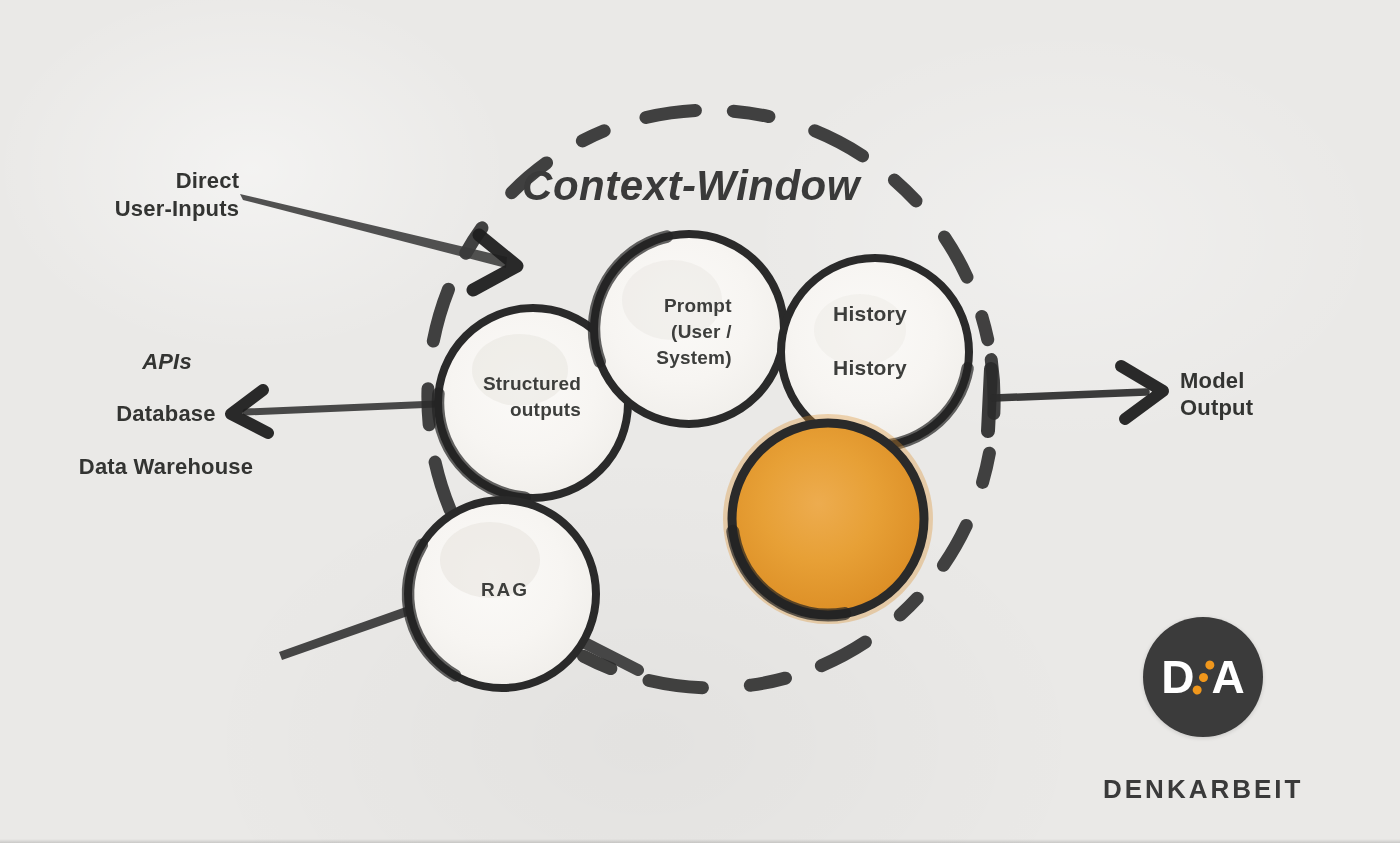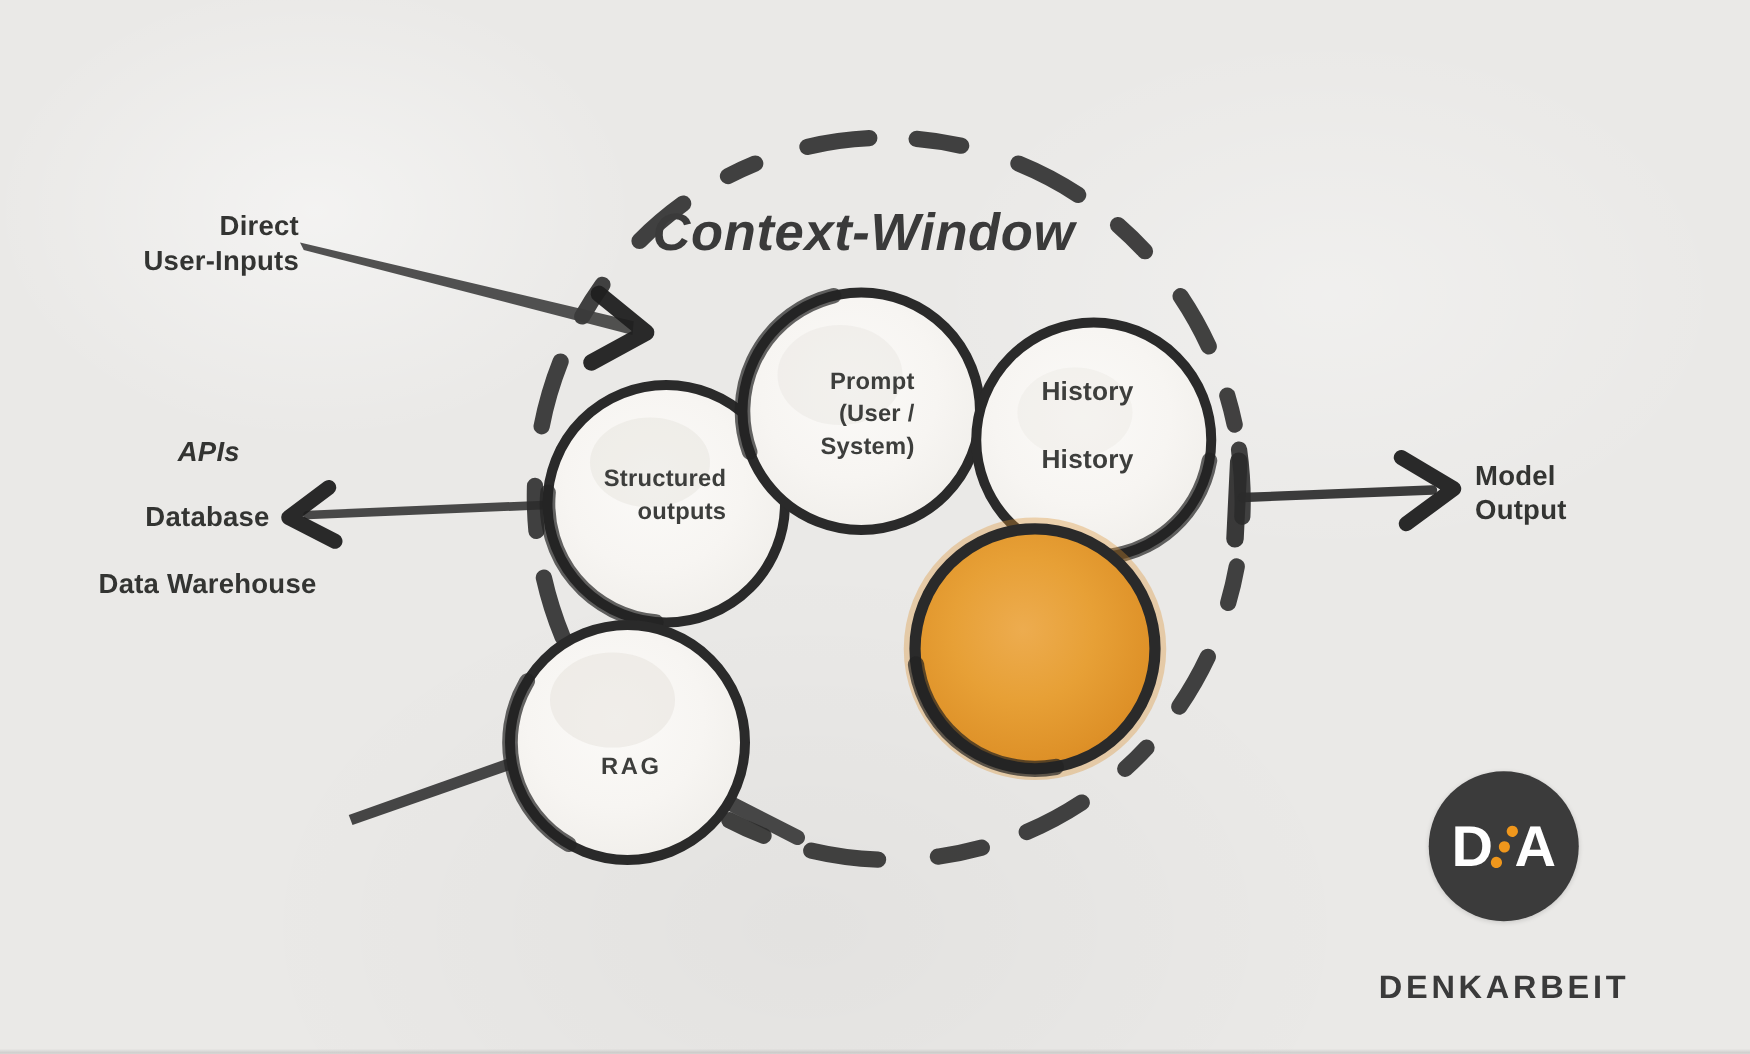--- a/index.html
+++ b/index.html
@@ -134,21 +134,21 @@
   <div class="lbl model-lbl" style="left:1180px;top:394px;">Model
 Output</div>
 
   <div class="lbl node-lbl" style="left:532px;top:397px;">Structured
 outputs</div>
   <div class="lbl node-lbl" style="left:694px;top:332px;">Prompt
 (User /
 System)</div>
   <div class="lbl node-lbl mem-lbl" style="left:870px;top:314px;">History</div>
   <div class="lbl node-lbl mem-lbl" style="left:870px;top:368px;">History</div>
-  <div class="lbl node-lbl rag-lbl" style="left:505px;top:590px;margin-top:24px;">RAG</div>
+  <div class="lbl node-lbl rag-lbl" style="left:505px;top:590px;">RAG</div>
 
   <div class="logo">
     <div class="logo-circle">
       <span class="logo-letter">D</span>
       <span class="logo-dots">
           <i></i>
           <i></i>
           <i></i>
         </span>
       <span class="logo-letter">A</span>

